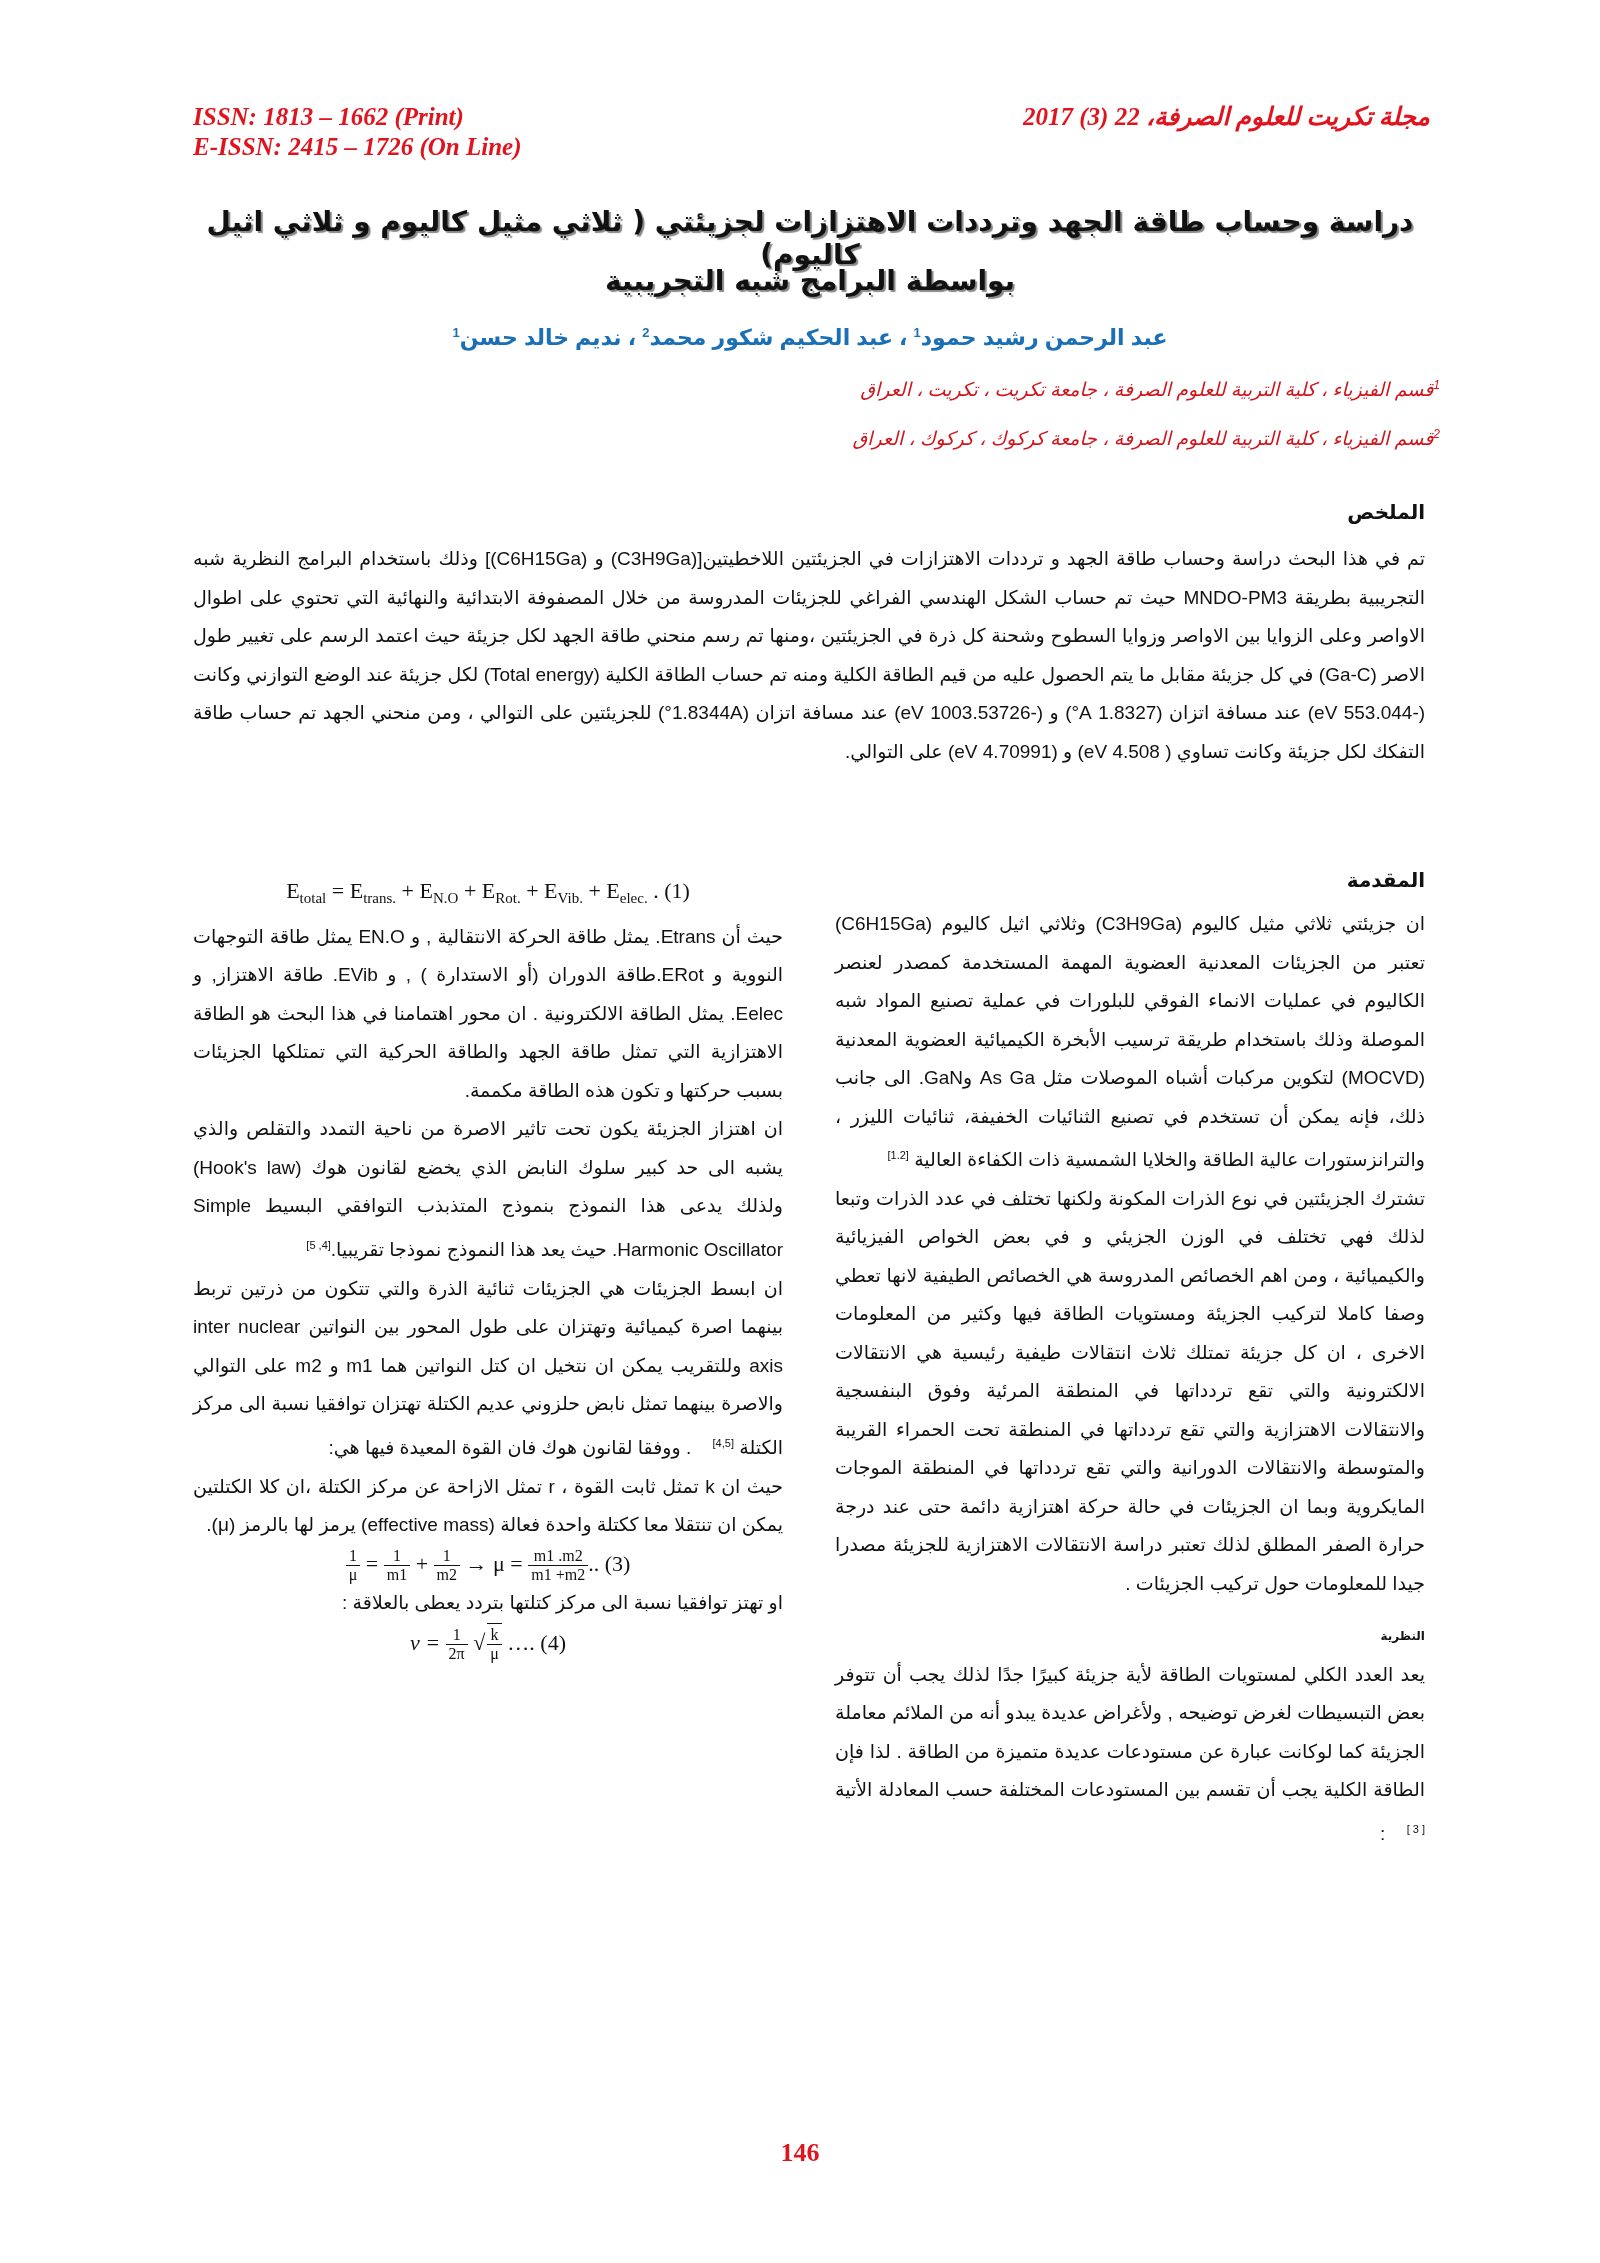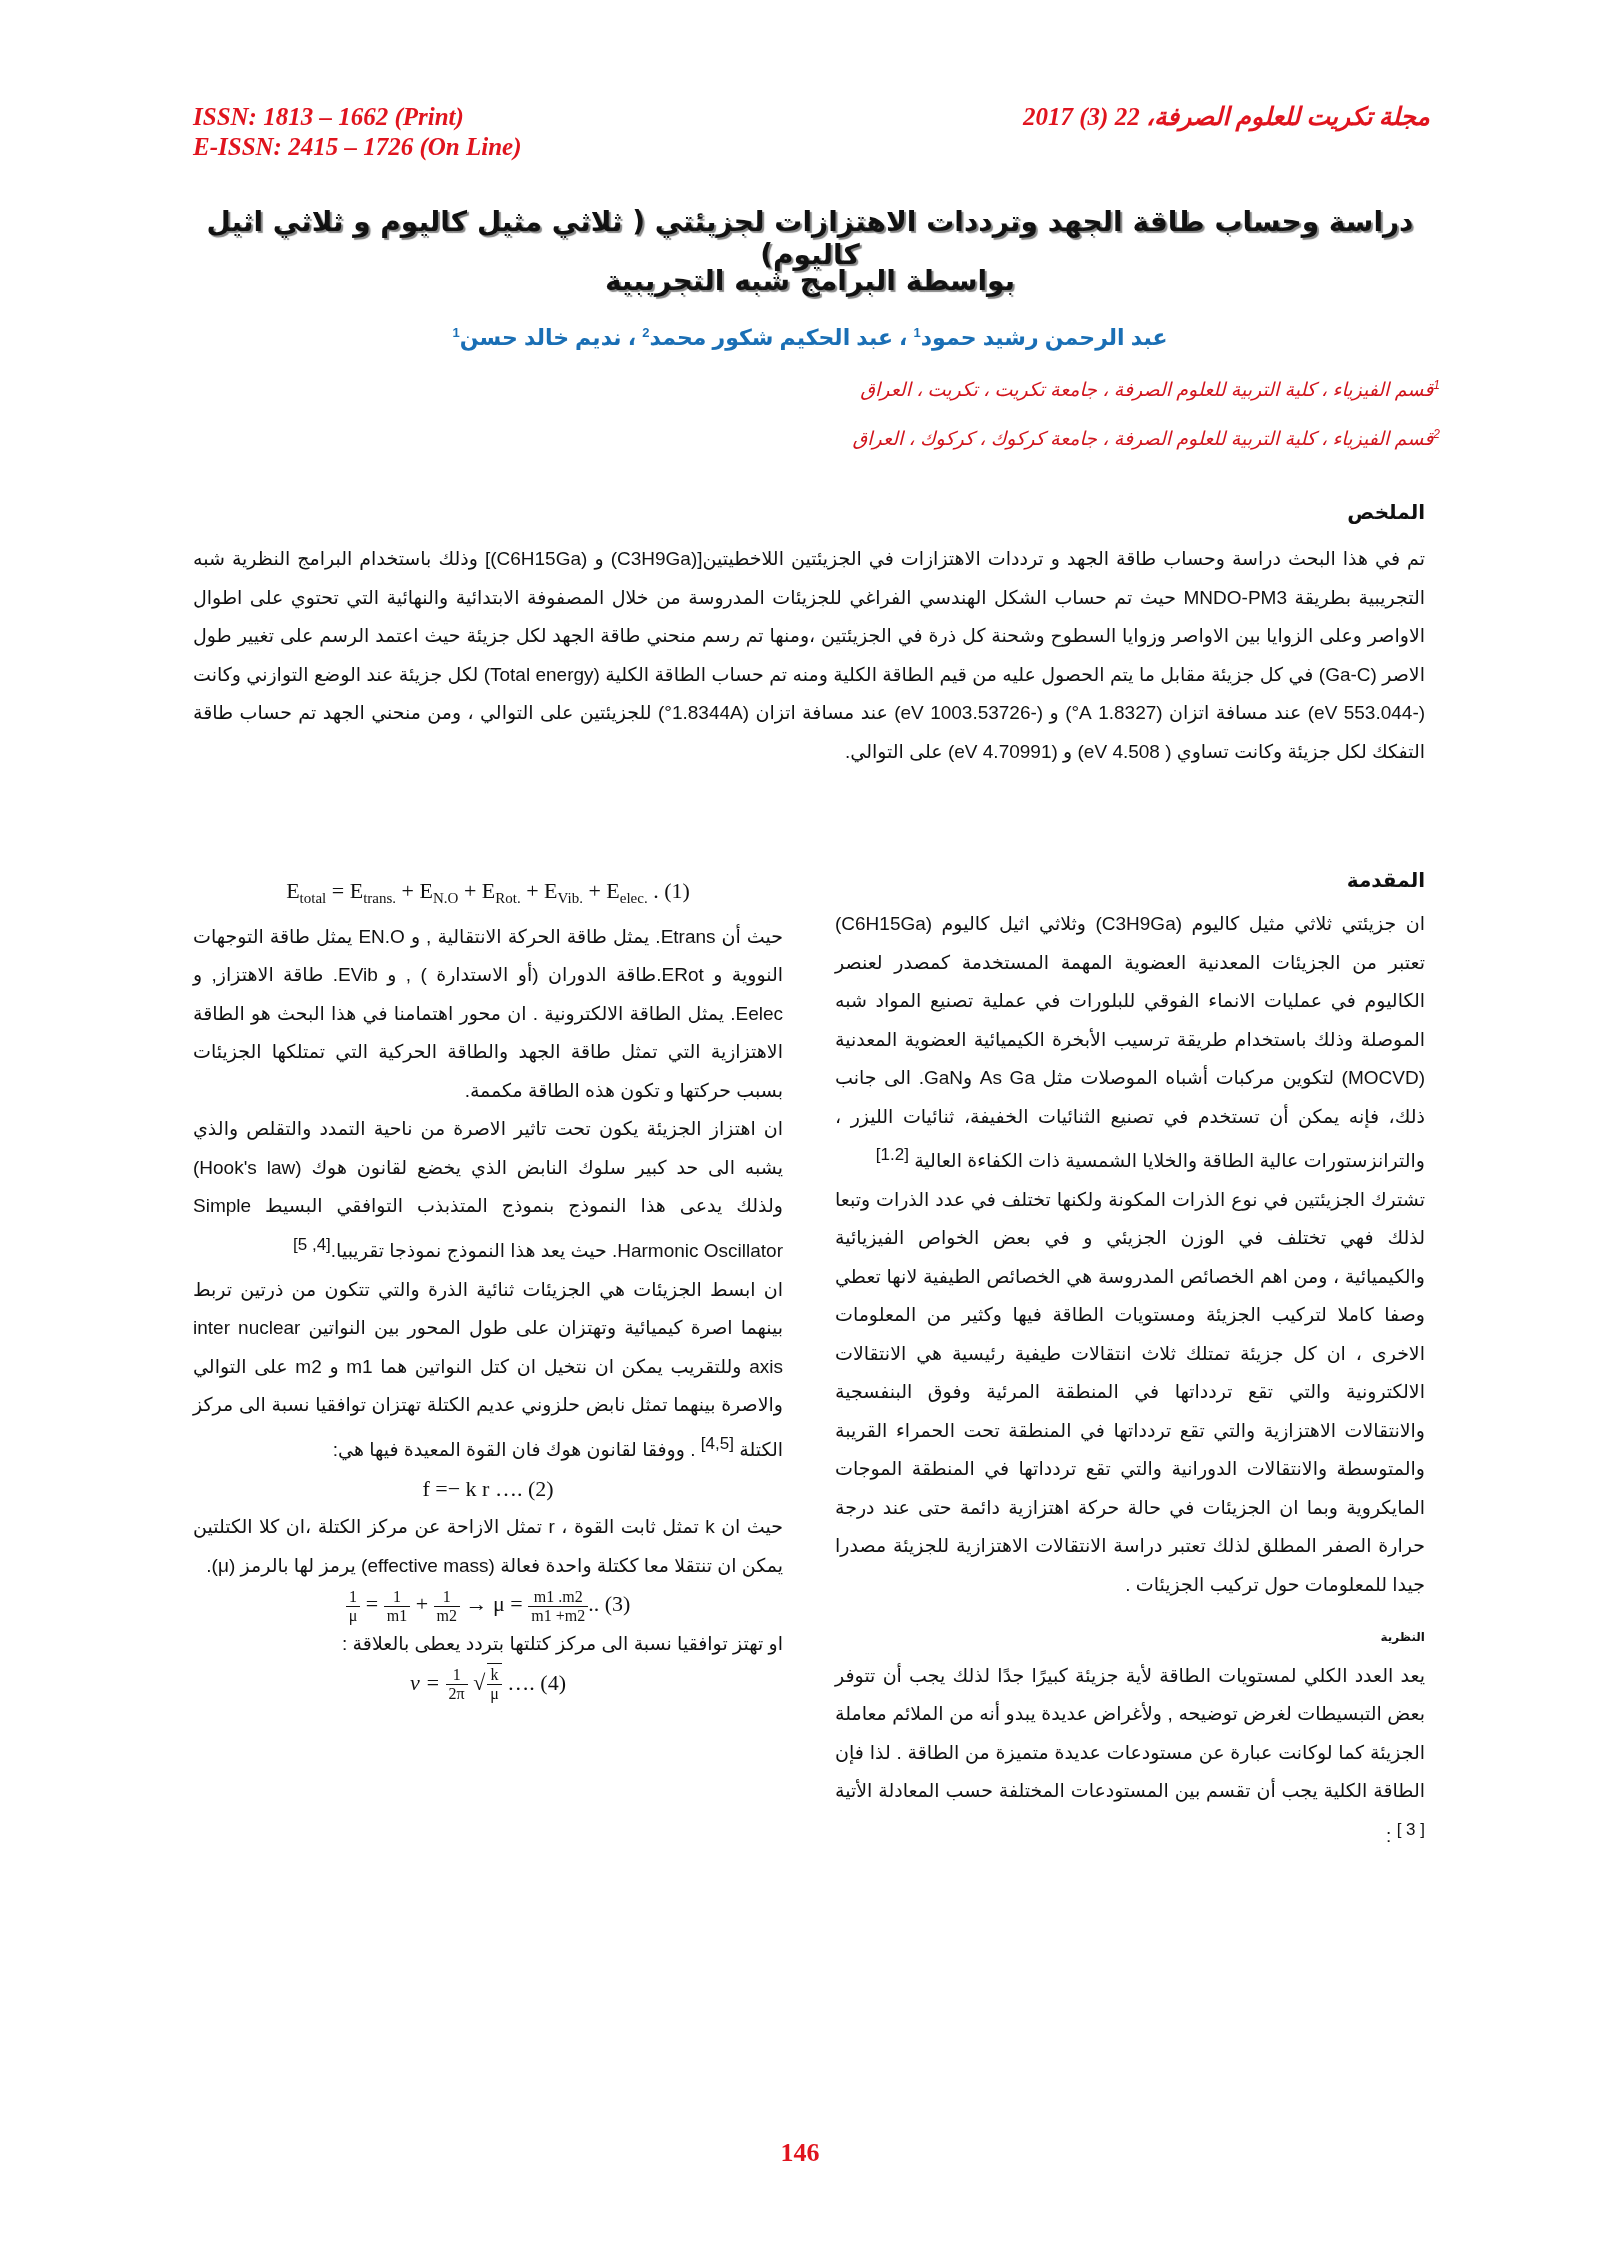--- a/index.html
+++ b/index.html
@@ -28,21 +28,21 @@
   .col-left { position:absolute; left:193px; width:590px; direction:rtl;
               text-align:justify; font-size:19px; line-height:38.5px; }
   .eq { direction:ltr; text-align:center; font-family:"Liberation Serif", serif; font-size:22px; }
   .eq sub { font-size:15px; }
   .frac { display:inline-block; vertical-align:middle; text-align:center; font-size:16px; line-height:18px; }
   .frac .num { display:block; border-bottom:1.5px solid #111; padding:0 3px; }
   .frac .den { display:block; padding:0 3px; }
   .sqrt { display:inline-block; border-top:1.5px solid #111; margin-left:2px; }
   .page-num { position:absolute; left:0; width:1600px; top:2138px; text-align:center;
               color:#e0141e; font-family:"Liberation Serif", serif; font-weight:bold; font-size:26px; }
-  .ref { font-size:17px; vertical-align:super; }
+  .ref { font-size:11px; vertical-align:super;margin-left:16px; }
 </style>
 </head>
 <body>
 
 <div class="hdr hdr-left">
   <div>ISSN: 1813 – 1662 (Print)</div>
   <div>E-ISSN: 2415 – 1726 (On Line)</div>
 </div>
 <div class="hdr hdr-right">مجلة تكريت للعلوم الصرفة، 22 (3) 2017</div>
 
@@ -80,21 +80,20 @@
     <span>E</span><sub>trans.</sub> +
     <span>E</span><sub>N.O</sub> +
     <span>E</span><sub>Rot.</sub> +
     <span>E</span><sub>Vib.</sub> +
     <span>E</span><sub>elec.</sub>
     <span>. (1)</span>
   </div>
   <div>حيث أن Etrans. يمثل طاقة الحركة الانتقالية , و EN.O يمثل طاقة التوجهات النووية و ERot.طاقة الدوران (أو الاستدارة ) , و EVib. طاقة الاهتزاز, و Eelec. يمثل الطاقة الالكترونية . ان محور اهتمامنا في هذا البحث هو الطاقة الاهتزازية التي تمثل طاقة الجهد والطاقة الحركية التي تمتلكها الجزيئات بسبب حركتها و تكون هذه الطاقة مكممة.</div>
   <div><span>ان اهتزاز الجزيئة يكون تحت تاثير الاصرة من ناحية التمدد والتقلص والذي يشبه الى حد كبير سلوك النابض الذي يخضع لقانون هوك (Hook's law) ولذلك يدعى هذا النموذج بنموذج المتذبذب التوافقي البسيط Simple Harmonic Oscillator. حيث يعد هذا النموذج نموذجا تقريبيا.</span><span class="ref">[4, 5]</span></div>
   <div><span>ان ابسط الجزيئات هي الجزيئات ثنائية الذرة والتي تتكون من ذرتين تربط بينهما اصرة كيميائية وتهتزان على طول المحور بين النواتين inter nuclear axis وللتقريب يمكن ان نتخيل ان كتل النواتين هما m1 و m2 على التوالي والاصرة بينهما تمثل نابض حلزوني عديم الكتلة تهتزان توافقيا نسبة الى مركز الكتلة</span> <span class="ref">[4,5]</span> <span>. ووفقا لقانون هوك فان القوة المعيدة فيها هي:</span></div>
-  <div class="eq">f =− k r …. (2)</div>
   <div>حيث ان k تمثل ثابت القوة ، r تمثل الازاحة عن مركز الكتلة ،ان كلا الكتلتين يمكن ان تنتقلا معا ككتلة واحدة فعالة (effective mass) يرمز لها بالرمز (μ).</div>
   <div class="eq">
     <span class="frac"><span class="num">1</span><span class="den">μ</span></span> =
     <span class="frac"><span class="num">1</span><span class="den">m1</span></span> +
     <span class="frac"><span class="num">1</span><span class="den">m2</span></span>
     <span>→ μ =</span>
     <span class="frac"><span class="num">m1 .m2</span><span class="den">m1 +m2</span></span><span>.. (3)</span>
   </div>
   <div>او تهتز توافقيا نسبة الى مركز كتلتها بتردد يعطى بالعلاقة :</div>
   <div class="eq">

